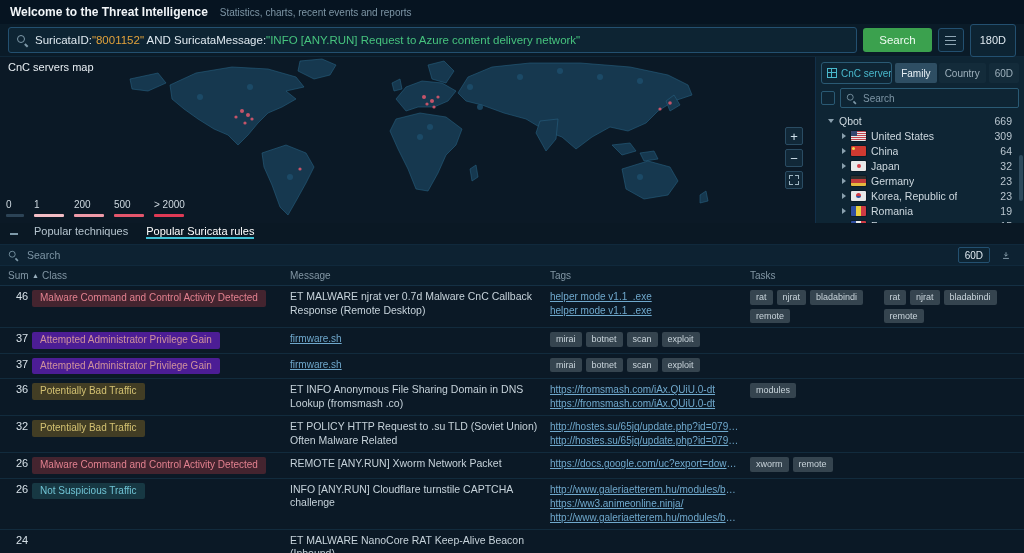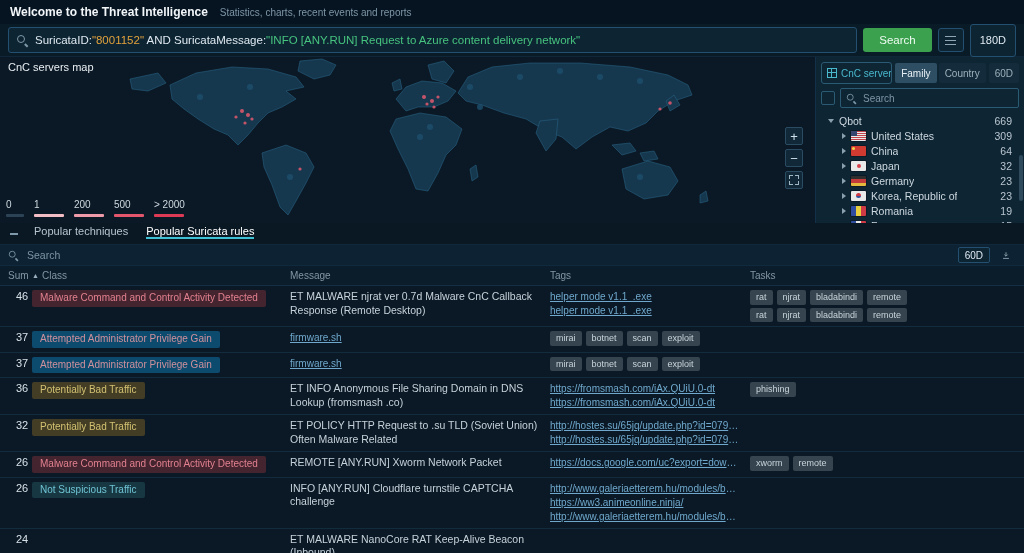--- a/index.html
+++ b/index.html
@@ -94,26 +94,26 @@
   .thead,.t-row{display:grid;grid-template-columns:32px 258px 260px 200px 1fr;}
   .thead{background:#0b1d2b;border-bottom:1px solid #153044;color:#8296a4;font-size:10px}
   .thead .th{padding:4px 8px 4px 0;display:flex;align-items:center;gap:3px;cursor:pointer}
   .thead .th:first-child{padding-left:8px}
   .sort-caret{font-size:7px;color:#9ab0be}
   .t-row{border-bottom:1px solid #122b3d;align-items:start}
   .td{padding:4px 10px 4px 0}
   .td-sum{padding-left:16px;color:#d7e1e8}
   .badge{display:inline-block;padding:2px 8px;border-radius:2px;font-size:10px;line-height:1.25;cursor:pointer}
   .badge.red{background:#44242f;color:#e2808f}
-  .badge.rose{background:#0c4a6e;color:#cf919c}
+  .badge.rose{background:#4c1d95;color:#cf919c}
   .badge.yellow{background:#423d24;color:#d3c172}
   .badge.cyan{background:#173843;color:#6fc3d4}
   .td-msg{color:#c6d2da;font-size:10.5px;line-height:1.3}
   .task-link{display:block;color:#6fa8cc;text-decoration:underline;font-size:10px;line-height:1.4;white-space:nowrap;overflow:hidden;text-overflow:ellipsis;cursor:pointer}
-  .td-tags{display:flex;flex-direction:column;gap:3px}
+  .td-tags{display:flex;flex-direction:row;gap:3px}
   .tag-line{display:flex;flex-wrap:wrap;gap:4px}
   .tag{background:#35444f;color:#c9d4db;padding:1px 6px;border-radius:2px;font-size:9px;line-height:1.4;cursor:pointer}
 </style>
 </head>
 <body>
 
 <div class="topbar">
   <span class="title">Welcome to the Threat Intelligence</span>
   <span class="subtitle">Statistics, charts, recent events and reports</span>
 </div>
@@ -389,21 +389,21 @@
     <div class="t-row">
       <div class="td td-sum">36</div>
       <div class="td"><span class="badge yellow">Potentially Bad Traffic</span></div>
       <div class="td td-msg">ET INFO Anonymous File Sharing Domain in DNS Lookup (fromsmash .co)</div>
       <div class="td td-tasks">
         <a class="task-link">https://fromsmash.com/iAx.QUiU.0-dt</a>
         <a class="task-link">https://fromsmash.com/iAx.QUiU.0-dt</a>
       </div>
       <div class="td td-tags">
         <div class="tag-line">
-          <span class="tag">phishing</span>
+          <span class="tag">modules</span>
         </div>
       </div>
     </div>
     <div class="t-row">
       <div class="td td-sum">32</div>
       <div class="td"><span class="badge yellow">Potentially Bad Traffic</span></div>
       <div class="td td-msg">ET POLICY HTTP Request to .su TLD (Soviet Union) Often Malware Related</div>
       <div class="td td-tasks">
         <a class="task-link">http://hostes.su/65jq/update.php?id=079142313&amp;st...</a>
         <a class="task-link">http://hostes.su/65jq/update.php?id=079142313&amp;st...</a>

